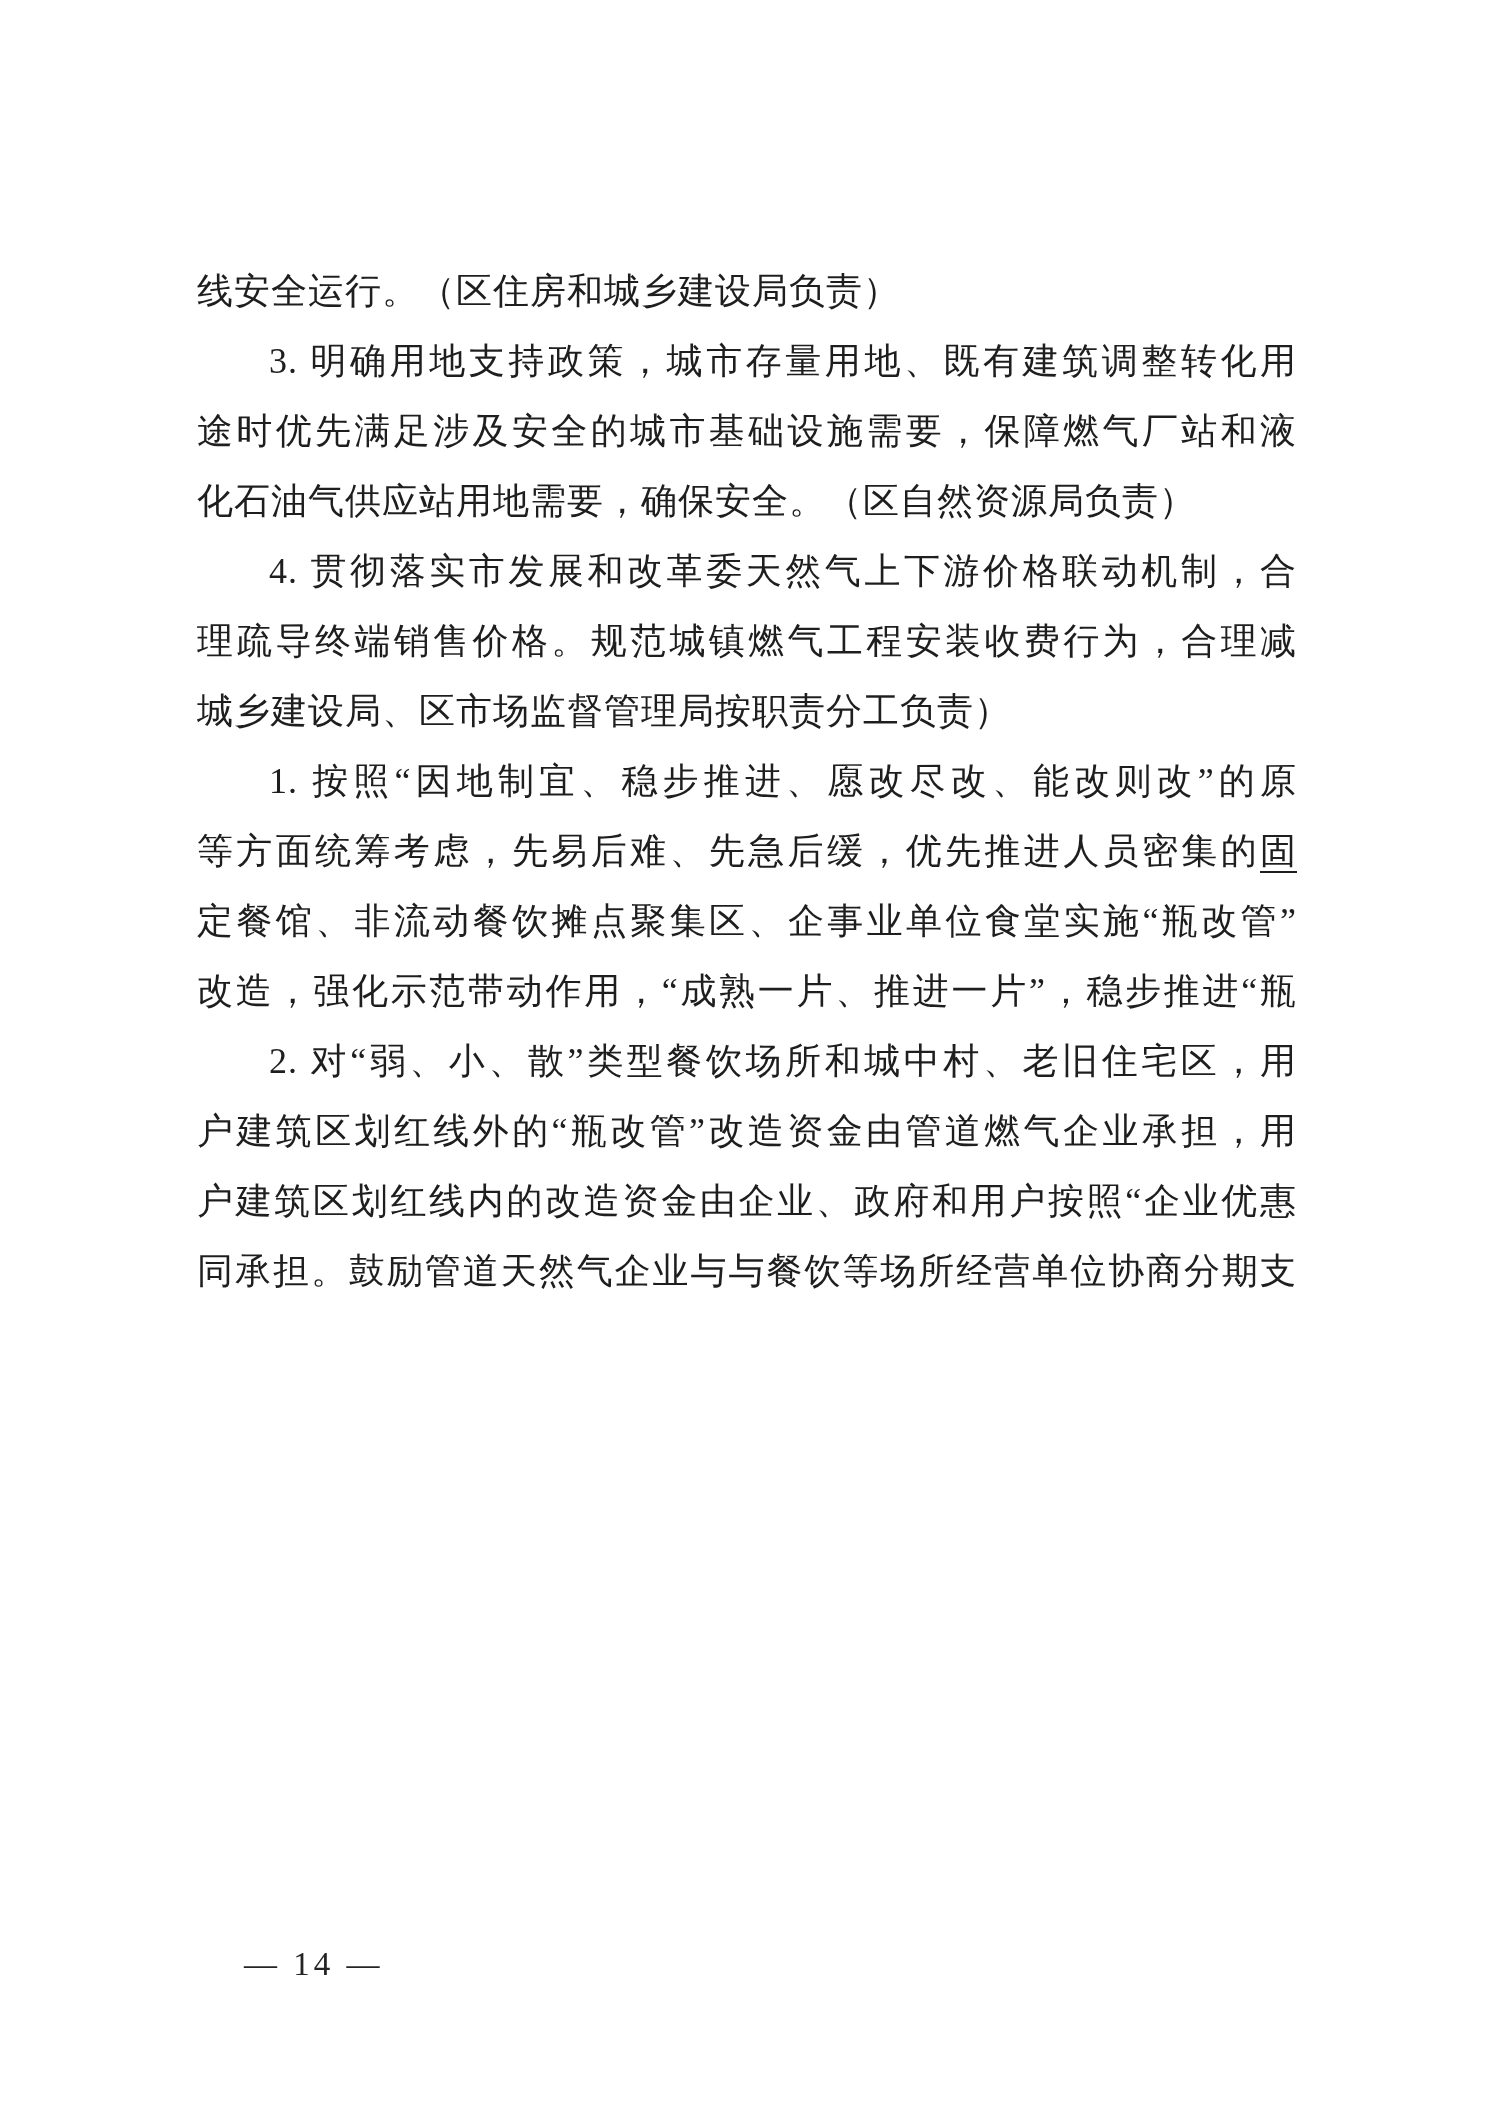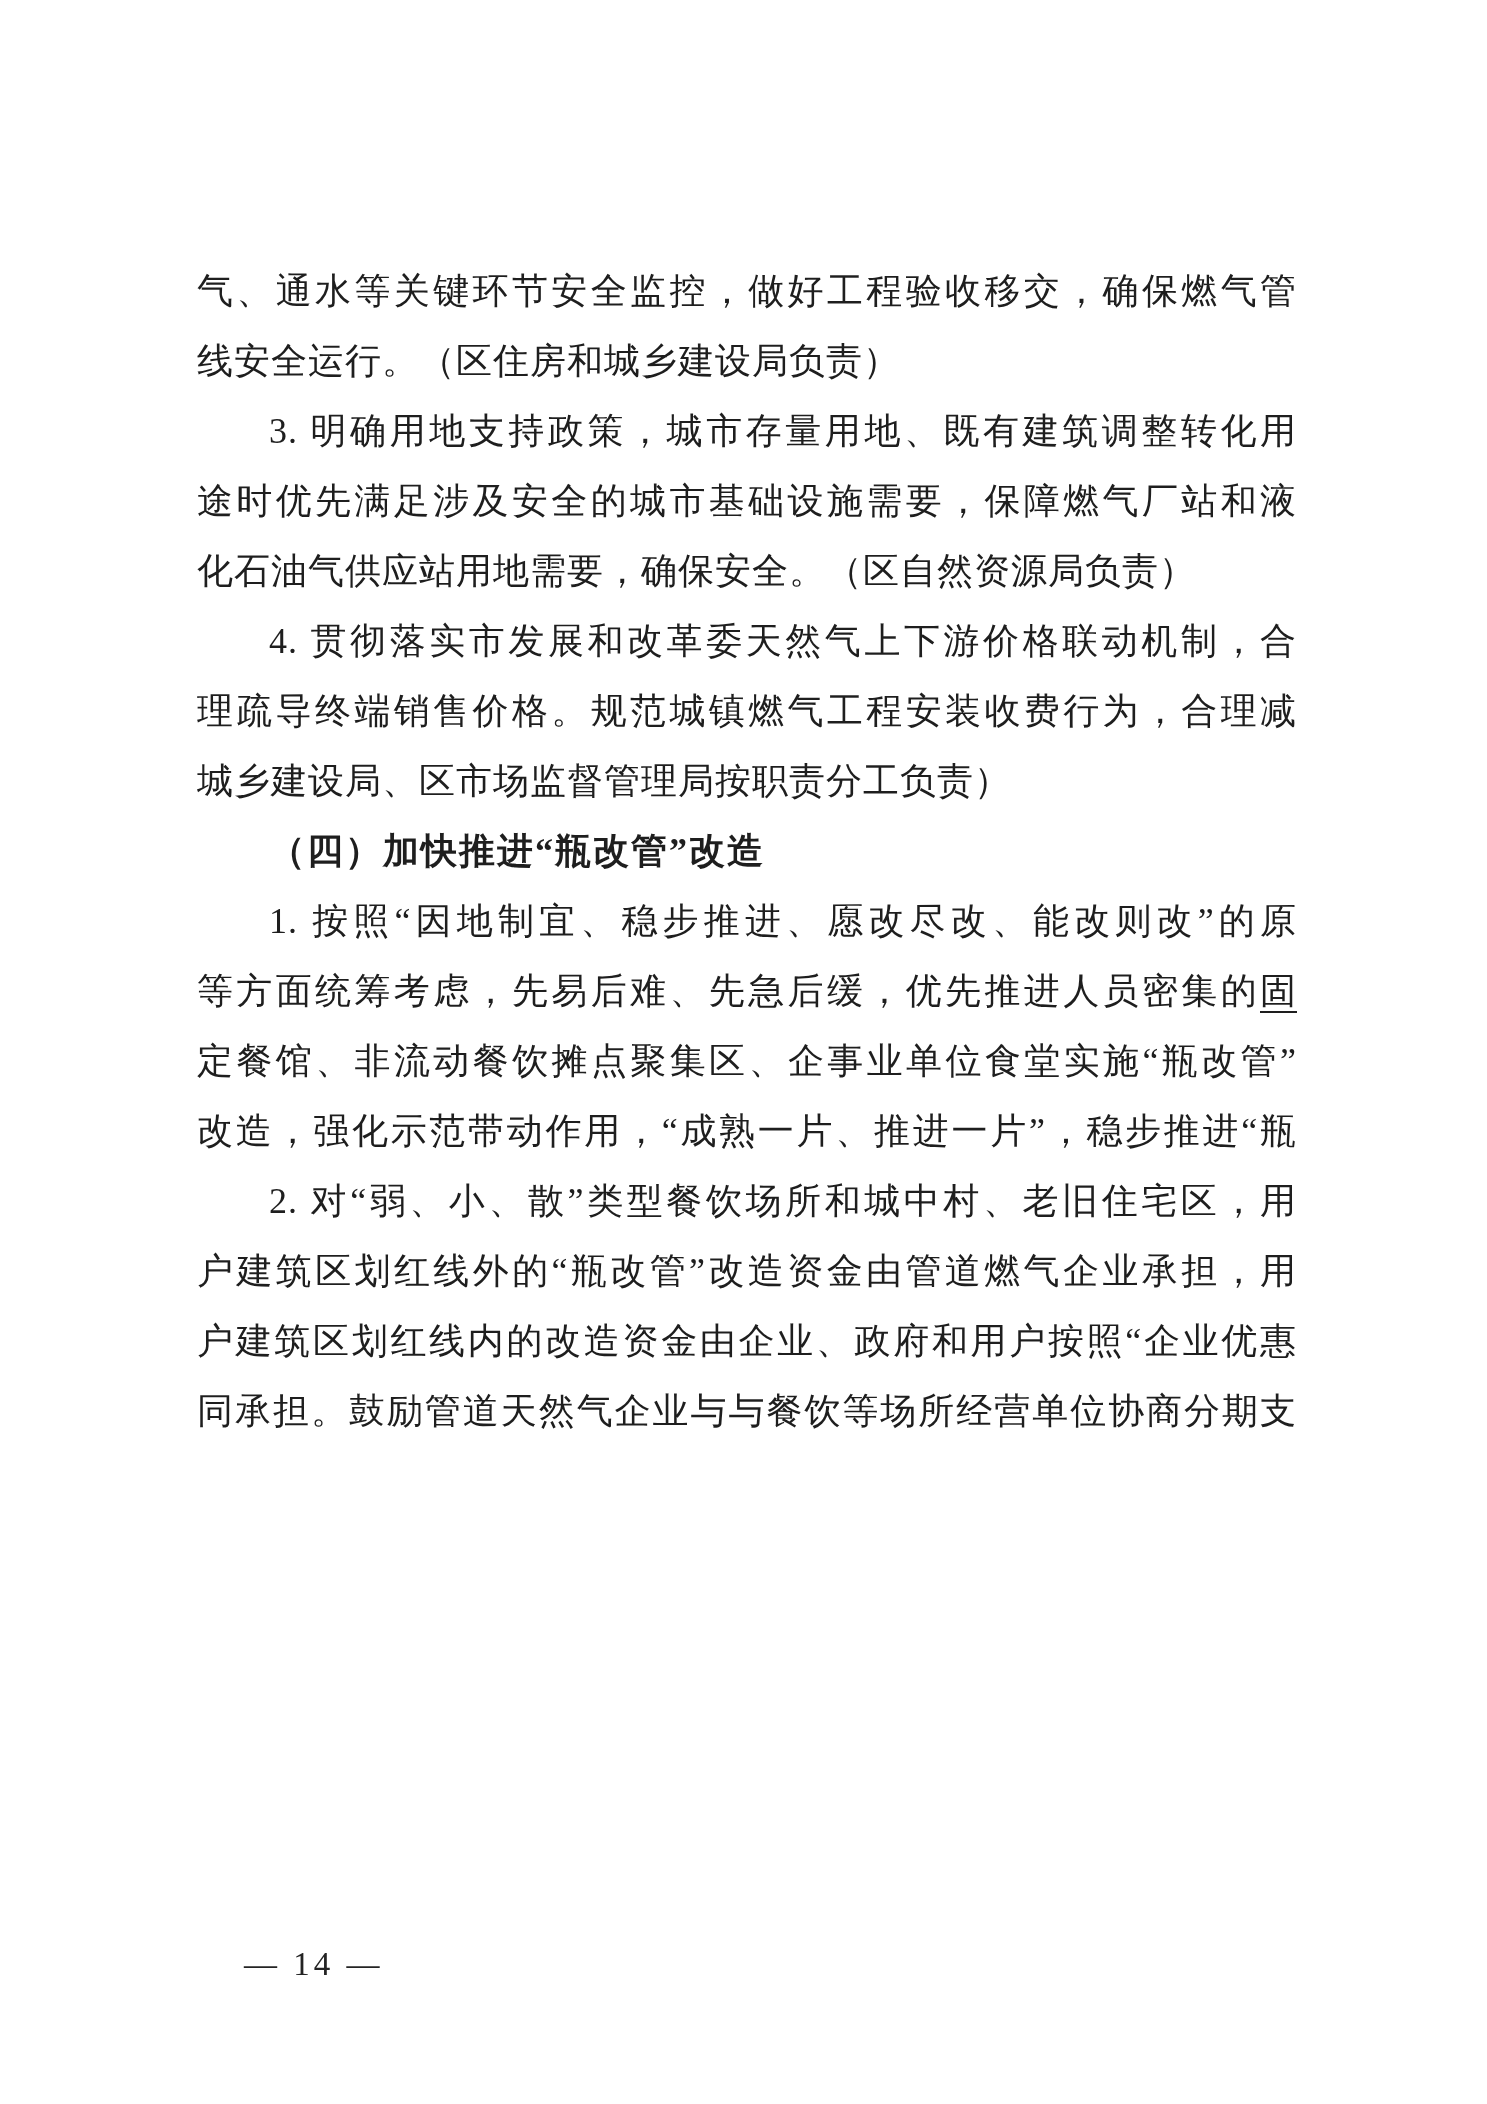--- a/index.html
+++ b/index.html
@@ -45,29 +45,27 @@
     font-size: 33px;
     letter-spacing: 4px;
     color: #242424;
   }
 </style>
 </head>
 <body>
 
 <div class="page">
   <main class="doc">
-    <p class="ln just">气、通水等关键环节安全监控，做好工程验收移交，确保燃气管</p>
     <p class="ln">线安全运行。（区住房和城乡建设局负责）</p>
     <p class="ln indent just">3. 明确用地支持政策，城市存量用地、既有建筑调整转化用</p>
     <p class="ln just">途时优先满足涉及安全的城市基础设施需要，保障燃气厂站和液</p>
     <p class="ln">化石油气供应站用地需要，确保安全。（区自然资源局负责）</p>
     <p class="ln indent just">4. 贯彻落实市发展和改革委天然气上下游价格联动机制，合</p>
     <p class="ln just">理疏导终端销售价格。规范城镇燃气工程安装收费行为，合理减</p>
     <p class="ln">城乡建设局、区市场监督管理局按职责分工负责）</p>
-    <p class="ln indent bold">（四）加快推进“瓶改管”改造</p>
     <p class="ln indent just">1. 按照“因地制宜、稳步推进、愿改尽改、能改则改”的原</p>
     <p class="ln just"><span>等方面统筹考虑，先易后难、先急后缓，优先推进人员密集的</span><span class="u">固</span></p>
     <p class="ln just">定餐馆、非流动餐饮摊点聚集区、企事业单位食堂实施“瓶改管”</p>
     <p class="ln just">改造，强化示范带动作用，“成熟一片、推进一片”，稳步推进“瓶</p>
     <p class="ln indent just">2. 对“弱、小、散”类型餐饮场所和城中村、老旧住宅区，用</p>
     <p class="ln just">户建筑区划红线外的“瓶改管”改造资金由管道燃气企业承担，用</p>
     <p class="ln just">户建筑区划红线内的改造资金由企业、政府和用户按照“企业优惠</p>
     <p class="ln just">同承担。鼓励管道天然气企业与与餐饮等场所经营单位协商分期支</p>
   </main>
   <footer class="pagenum">— 14 —</footer>

